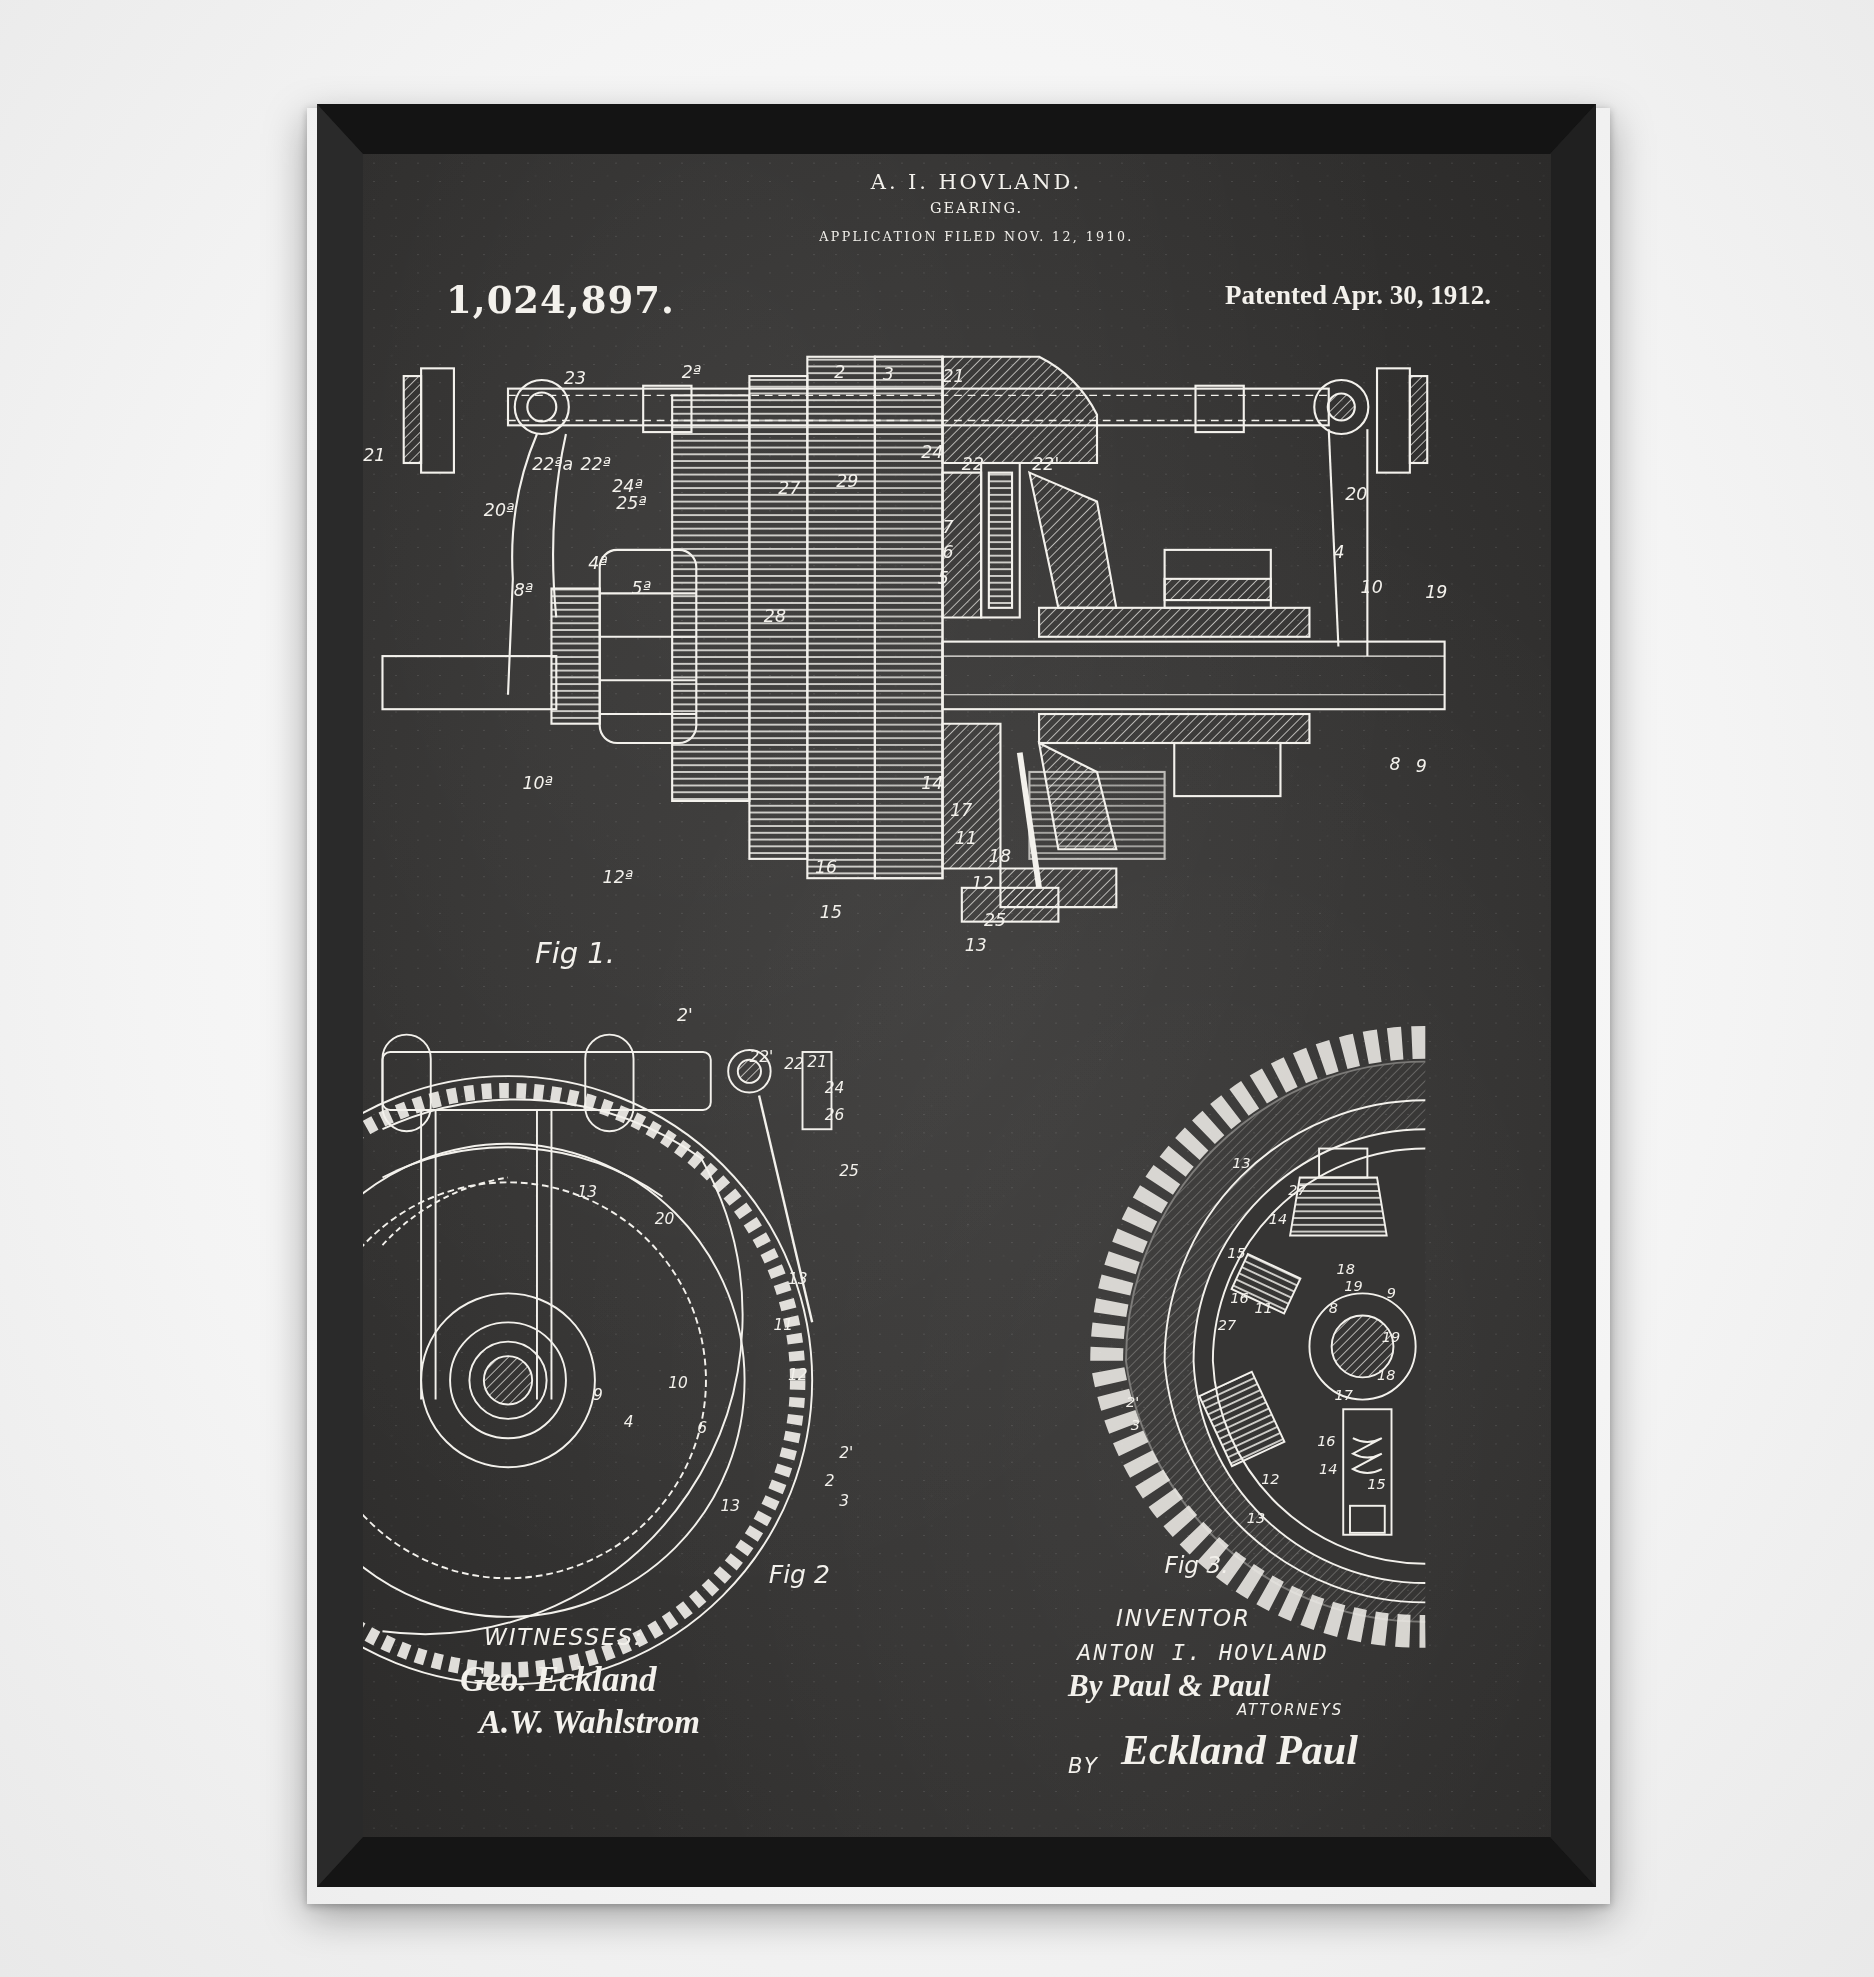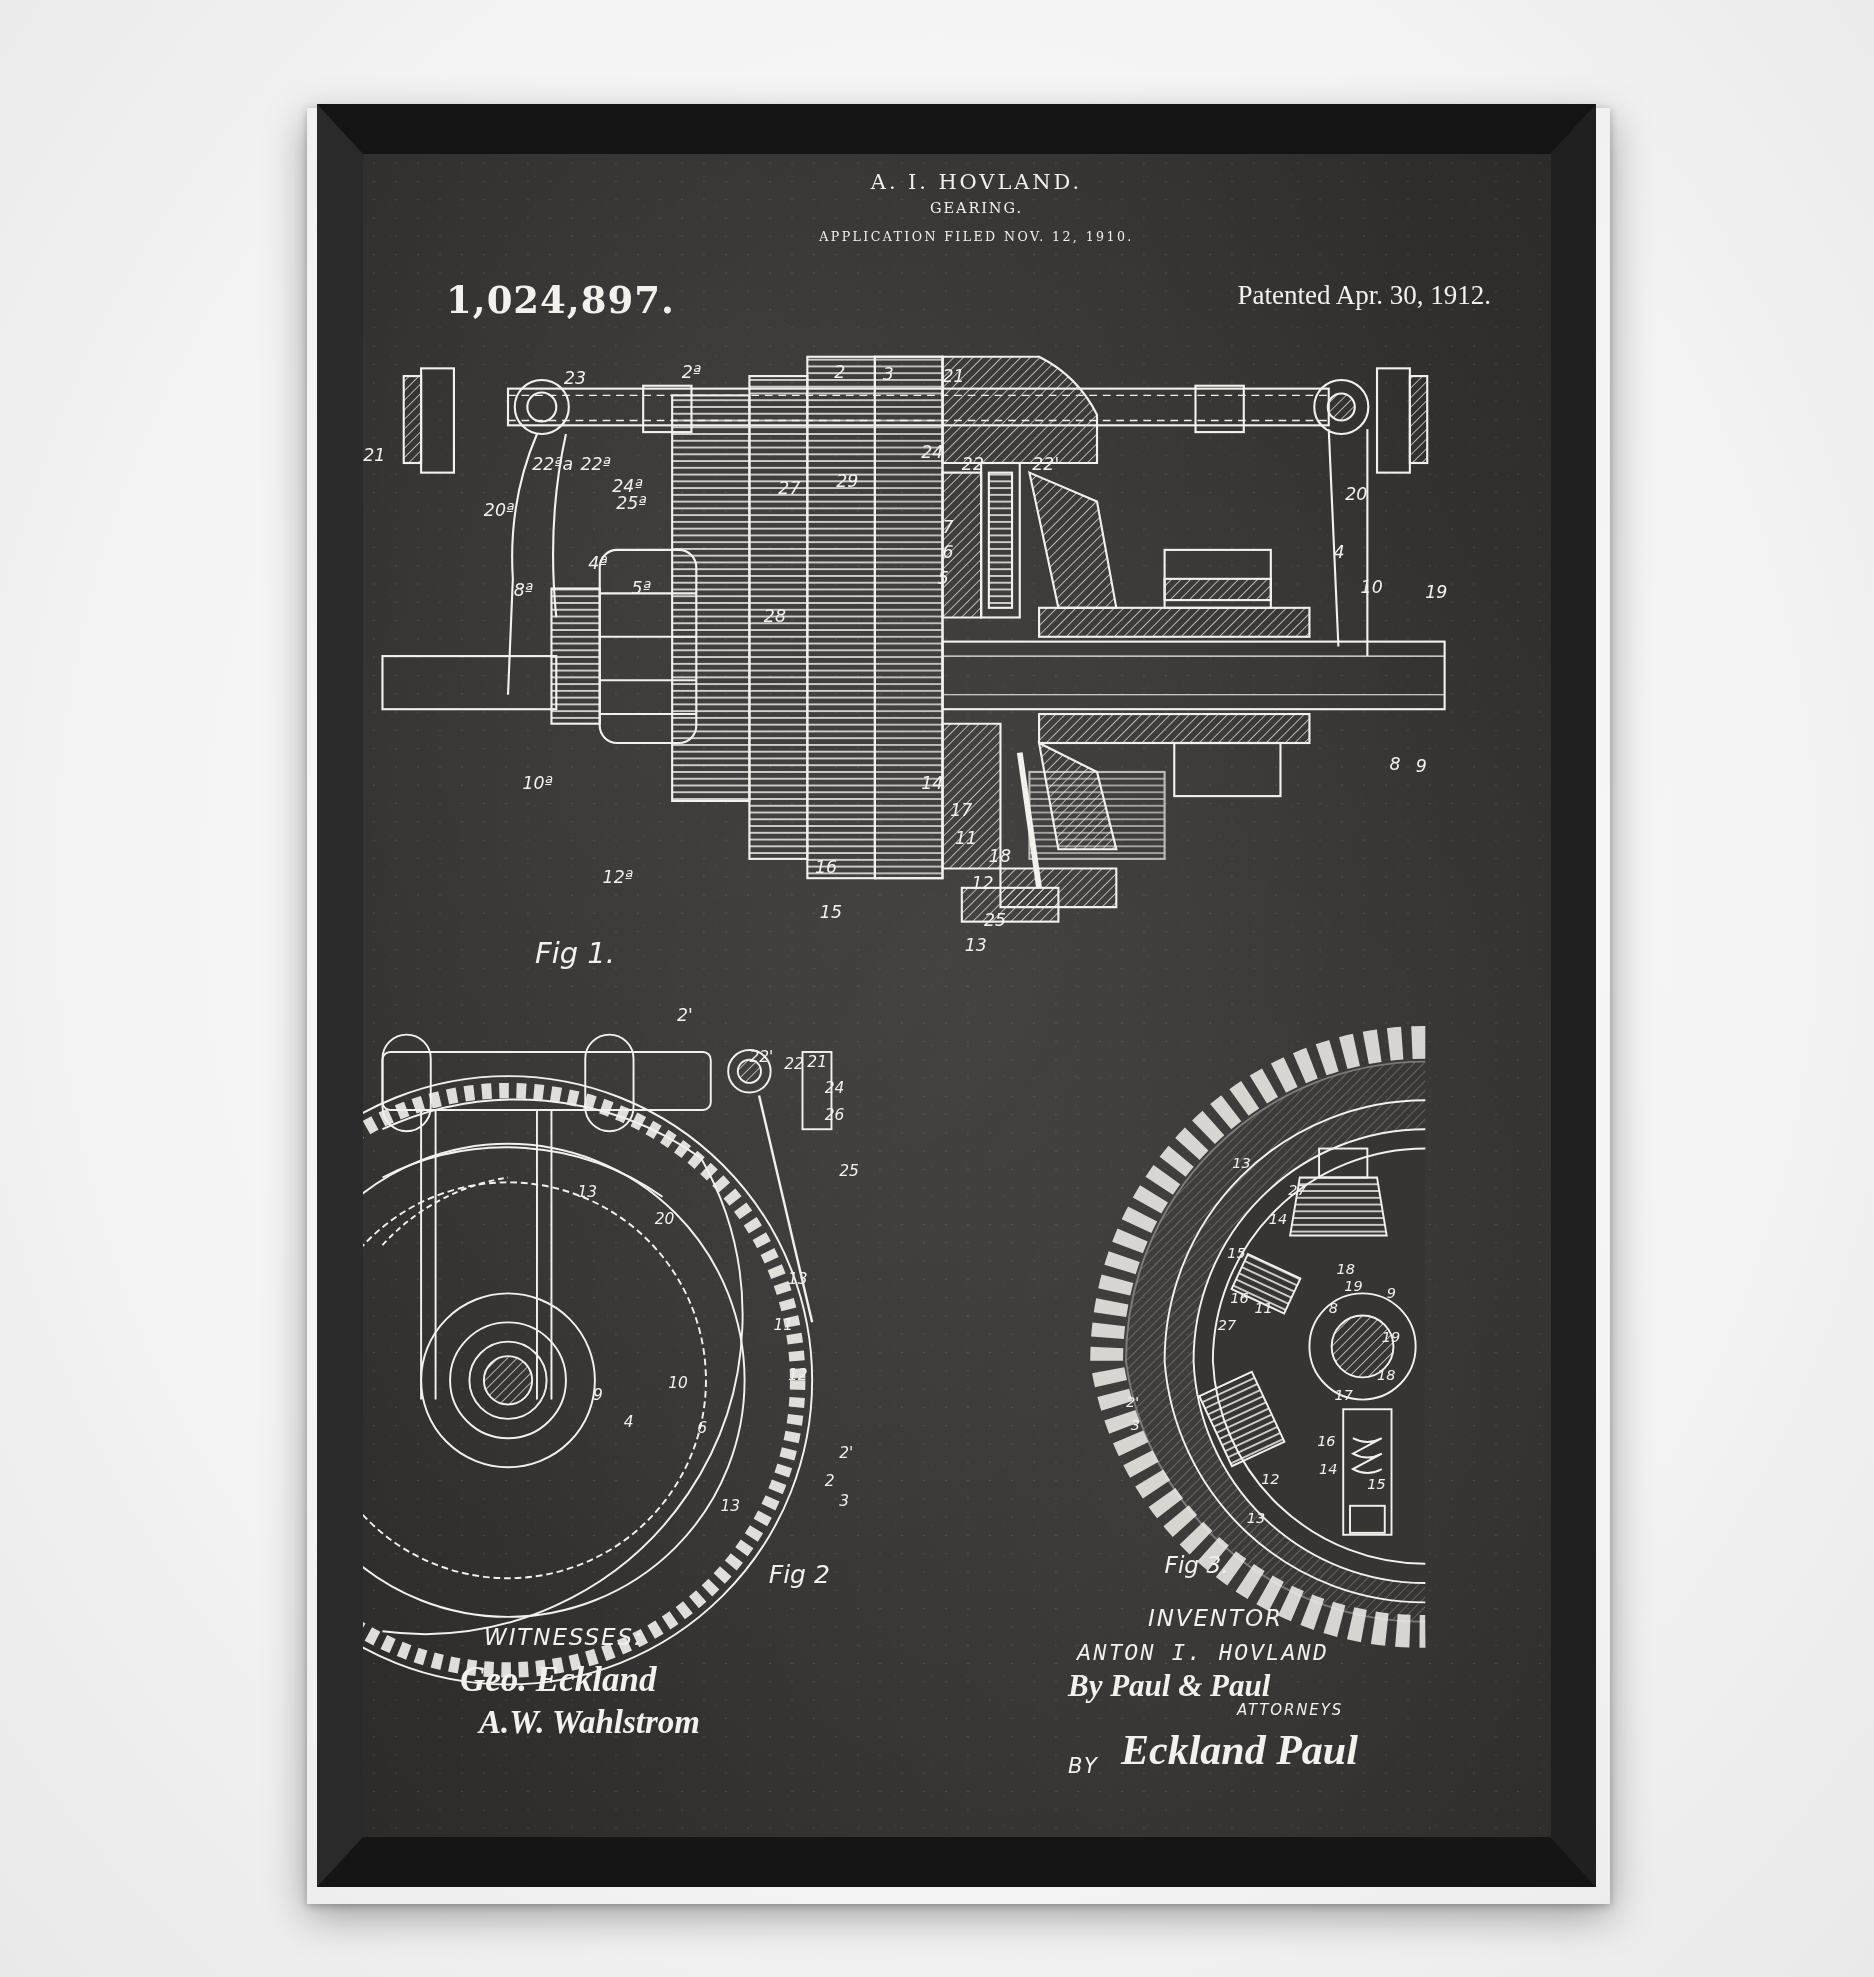--- a/index.html
+++ b/index.html
@@ -40,21 +40,21 @@
       radial-gradient(rgba(255,255,255,0.10) 0.6px, transparent 1px);
     background-size: 22px 18.3px, 36px 30px;
     background-position: 0 0, 10.6px 6.8px;
     opacity:0.6;
   }
   .hdr { position:absolute; text-align:center; font-family:"Liberation Serif", serif; letter-spacing:1.9px; }
   .hdr-name { left:0; width:100%; top:16.4px; font-size:21px; font-family:"DejaVu Serif", serif; letter-spacing:2.9px; padding-left:39px; box-sizing:border-box;}
   .hdr-title { left:0; width:100%; top:46px; font-size:14.5px; font-family:"DejaVu Serif", serif; letter-spacing:1.9px; padding-left:39px; box-sizing:border-box;}
   .hdr-filed { left:0; width:100%; top:75px; font-size:12.6px; font-family:"DejaVu Serif", serif; letter-spacing:2.4px; padding-left:39px; box-sizing:border-box;}
   .patno { position:absolute; left:83px; top:124px; font-size:37px; font-family:"DejaVu Serif", serif; font-weight:bold; letter-spacing:1px; }
-  .patdate { position:absolute; right:60px; top:126px; font-size:27px; font-family:"Liberation Serif", serif; }
+  .patdate { position:absolute; right:60px; top:126px; font-size:27px; font-family:"Liberation Serif", serif;font-weight:bold; }
   svg.draw { position:absolute; left:0; top:0; }
   .lbl { font-family:"DejaVu Sans", sans-serif; font-style:italic; fill:#f3f1ec; }
   .hand { position:absolute; font-family:"DejaVu Sans", sans-serif; font-style:italic; color:#f3f1ec; letter-spacing:1.9px; }
   .sig { position:absolute; font-family:"Liberation Serif", serif; font-style:italic; font-weight:bold; color:#f3f1ec; }
 </style>
 </head>
 <body>
 
 <div class="shadow"></div>
 <div class="frame">
@@ -272,20 +272,20 @@
       <text x="1040" y="1383" class="lbl" font-size="15">15</text>
       <text x="915" y="1418" class="lbl" font-size="15">13</text>
       <text x="830" y="1470" class="lbl" font-size="24">Fig 3.</text>
     </g>
   </svg>
 
   <div class="hand" style="left:121px; top:1470px; font-size:23px;">WITNESSES:</div>
   <div class="sig" style="left:97px; top:1506px; font-size:35px;">Geo. Eckland</div>
   <div class="sig" style="left:116px; top:1550px; font-size:33px;">A.W. Wahlstrom</div>
 
-  <div class="hand" style="left:753px; top:1451px; font-size:23px;margin-left:32px;">INVENTOR</div>
+  <div class="hand" style="left:753px; top:1451px; font-size:23px;">INVENTOR</div>
   <div class="hand" style="left:714px; top:1487px; font-size:23px;font-family:Liberation Mono, monospace;">ANTON I. HOVLAND</div>
   <div class="sig" style="left:705px; top:1514px; font-size:31px;">By Paul &amp; Paul</div>
   <div class="hand" style="left:874px; top:1547px; font-size:15px;">ATTORNEYS</div>
   <div class="hand" style="left:705px; top:1600px; font-size:21px;">BY</div>
   <div class="sig" style="left:758px; top:1572px; font-size:42px;">Eckland Paul</div>
 </div>
 
 
 </body></html>

